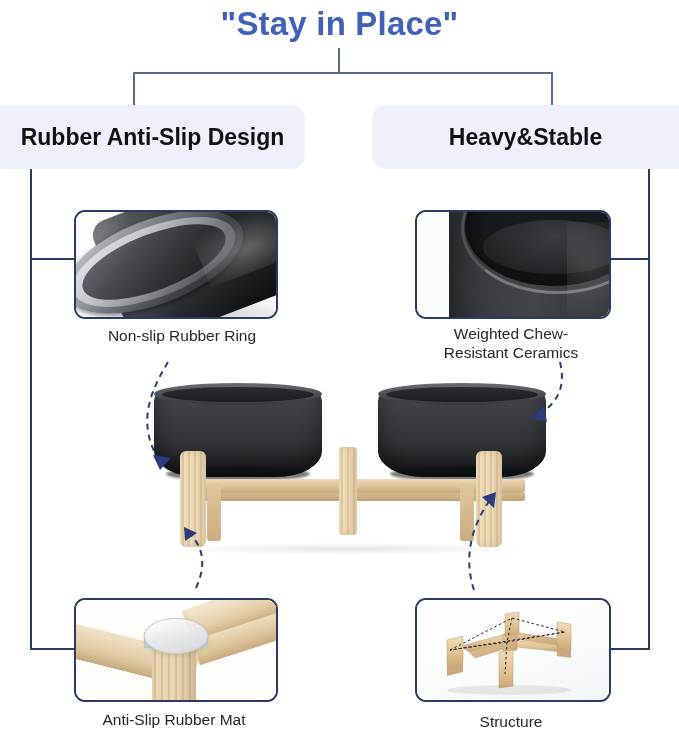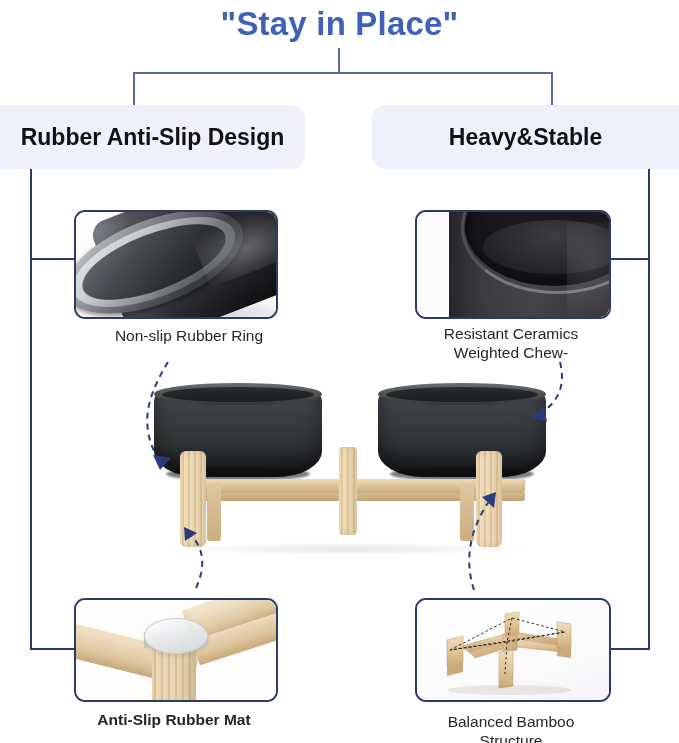--- a/index.html
+++ b/index.html
@@ -339,49 +339,49 @@
   <div class="frame" style="left:74px; top:210px; width:200px; height:105px;">
     <div class="photo tipped-wrap">
       <div class="tipped-body"></div>
       <div class="tipped-rim"></div>
       <div class="tipped-ring"></div>
       <div class="tipped-inner"></div>
       <div class="tipped-gloss"></div>
       <div class="tipped-shadow"></div>
     </div>
   </div>
-  <div class="caption" style="left:69px; top:326px; width:240px;">
+  <div class="caption" style="left:62px; top:326px; width:240px;">
     <div>Non-slip Rubber Ring</div>
   </div>
 
   <div class="frame" style="left:415px; top:210px; width:192px; height:105px;">
     <div class="photo bowlint-wrap">
       <div class="bowlint-body"></div>
       <div class="bowlint-mouth"></div>
       <div class="bowlint-innerfloor"></div>
       <div class="bowlint-rimlight"></div>
       <div class="bowlint-gloss"></div>
     </div>
   </div>
   <div class="caption" style="left:411px; top:324px; width:200px;">
+    <div>Weighted Chew-</div>
     <div>Resistant Ceramics</div>
-    <div>Weighted Chew-</div>
   </div>
 
   <div class="frame" style="left:74px; top:598px; width:200px; height:100px;">
     <div class="photo mat-wrap">
       <div class="mat-beam-left"></div>
       <div class="mat-beam-right"></div>
       <div class="mat-beam-right2"></div>
       <div class="mat-leg"></div>
       <div class="mat-pad-side"></div>
       <div class="mat-pad"></div>
     </div>
   </div>
-  <div class="caption" style="left:54px; top:710px; width:240px;font-weight:bold;">
+  <div class="caption" style="left:54px; top:710px; width:240px;">
     <div>Anti-Slip Rubber Mat</div>
   </div>
 
   <div class="frame" style="left:415px; top:598px; width:192px; height:100px;">
     <div class="photo bal-wrap">
       <svg width="188" height="96" viewBox="0 0 188 96">
         <defs>
           <linearGradient id="bamL" x1="0" y1="0" x2="0" y2="1">
             <stop offset="0%" stop-color="#f2ddb9"></stop>
             <stop offset="55%" stop-color="#e0c396"></stop>
@@ -413,21 +413,20 @@
         <polyline points="33,50 95,18 148,32 33,50" fill="none" stroke="#25272b" stroke-width="1" stroke-dasharray="2.5,2.5"></polyline>
         <polyline points="95,18 90,42 33,50" fill="none" stroke="#25272b" stroke-width="1" stroke-dasharray="2.5,2.5"></polyline>
         <polyline points="90,42 148,32" fill="none" stroke="#25272b" stroke-width="1" stroke-dasharray="2.5,2.5"></polyline>
         <polyline points="90,42 88,74" fill="none" stroke="#25272b" stroke-width="1" stroke-dasharray="2.5,2.5"></polyline>
 
         <ellipse cx="92" cy="90" rx="62" ry="5" fill="rgba(150,140,125,.18)"></ellipse>
       </svg>
     </div>
   </div>
   <div class="caption" style="left:411px; top:712px; width:200px;">
-    <div>Balanced Bamboo</div>
     <div>Structure</div>
   </div>
 
   <div id="center-product">
 
     <div class="bowl" id="bowl-left">
       <div class="bowl-top"></div>
       <div class="bowl-top-inner"></div>
       <div class="bowl-base-shadow"></div>
     </div>

